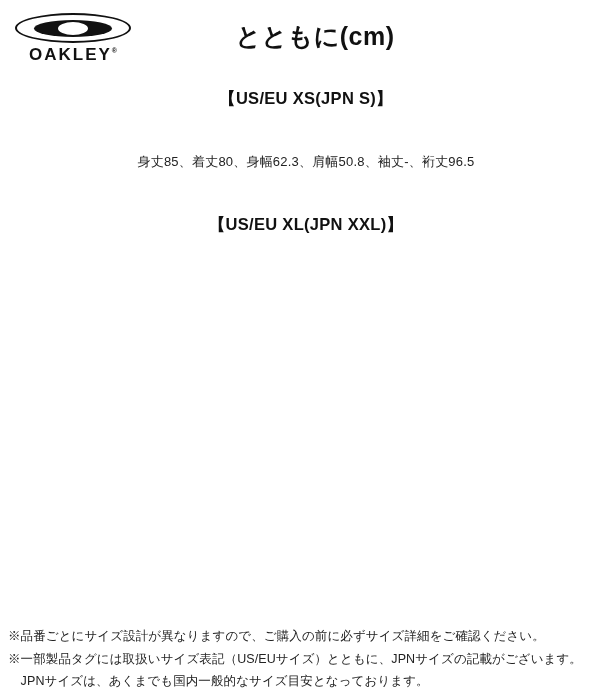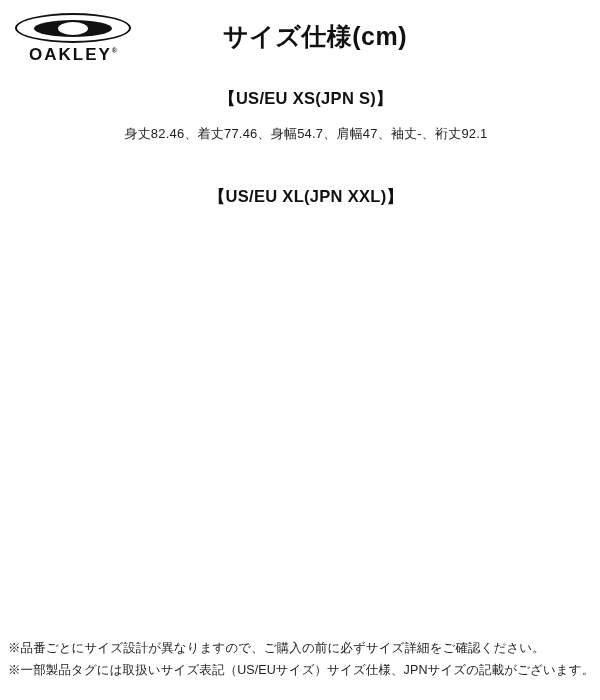--- a/index.html
+++ b/index.html
@@ -112,21 +112,21 @@
   .size-specs {
     font-size: 13px;
     color: #222;
     letter-spacing: 0.2px;
   }
 
   
   .notes {
     position: absolute;
     left: 0;
-    bottom: 19px;
+    bottom: 8px;
     width: 600px;
     padding: 0 8px;
   }
   .note-line {
     font-size: 12.5px;
     color: #222;
     line-height: 1.78;
     letter-spacing: 0.1px;
     white-space: nowrap;
   }
@@ -134,43 +134,44 @@
 </head>
 <body>
 
 <div id="page">
 
   <div class="header">
     <div class="logo">
       <div class="logo-ellipse"></div>
       <div class="logo-word"><span>OAKLEY</span><span class="reg">®</span></div>
     </div>
-    <div class="header-title">サイズ仕様(cm)</div>
+    <div class="header-title">とともに(cm)</div>
   </div>
 
   <div class="sizes">
 
     <div class="size-block">
       <div class="size-title">【US/EU XS(JPN S)】</div>
-      <div class="size-specs">身丈82.46、着丈77.46、身幅54.7、肩幅47、袖丈-、裄丈92.1</div>
     </div>
 
     <div class="size-block">
     </div>
 
     <div class="size-block">
+      <div class="size-specs">身丈85、着丈80、身幅62.3、肩幅50.8、袖丈-、裄丈96.5</div>
     </div>
 
     <div class="size-block">
     </div>
 
     <div class="size-block">
       <div class="size-title">【US/EU XL(JPN XXL)】</div>
     </div>
 
   </div>
 
   <div class="notes">
     <div class="note-line">※品番ごとにサイズ設計が異なりますので、ご購入の前に必ずサイズ詳細をご確認ください。</div>
-    <div class="note-line">※一部製品タグには取扱いサイズ表記（US/EUサイズ）サイズ仕様、JPNサイズの記載がございます。</div>
+    <div class="note-line">※一部製品タグには取扱いサイズ表記（US/EUサイズ）とともに、JPNサイズの記載がございます。</div>
+    <div class="note-line">　JPNサイズは、あくまでも国内一般的なサイズ目安となっております。</div>
   </div>
 
 </div>
 
 </body></html>

